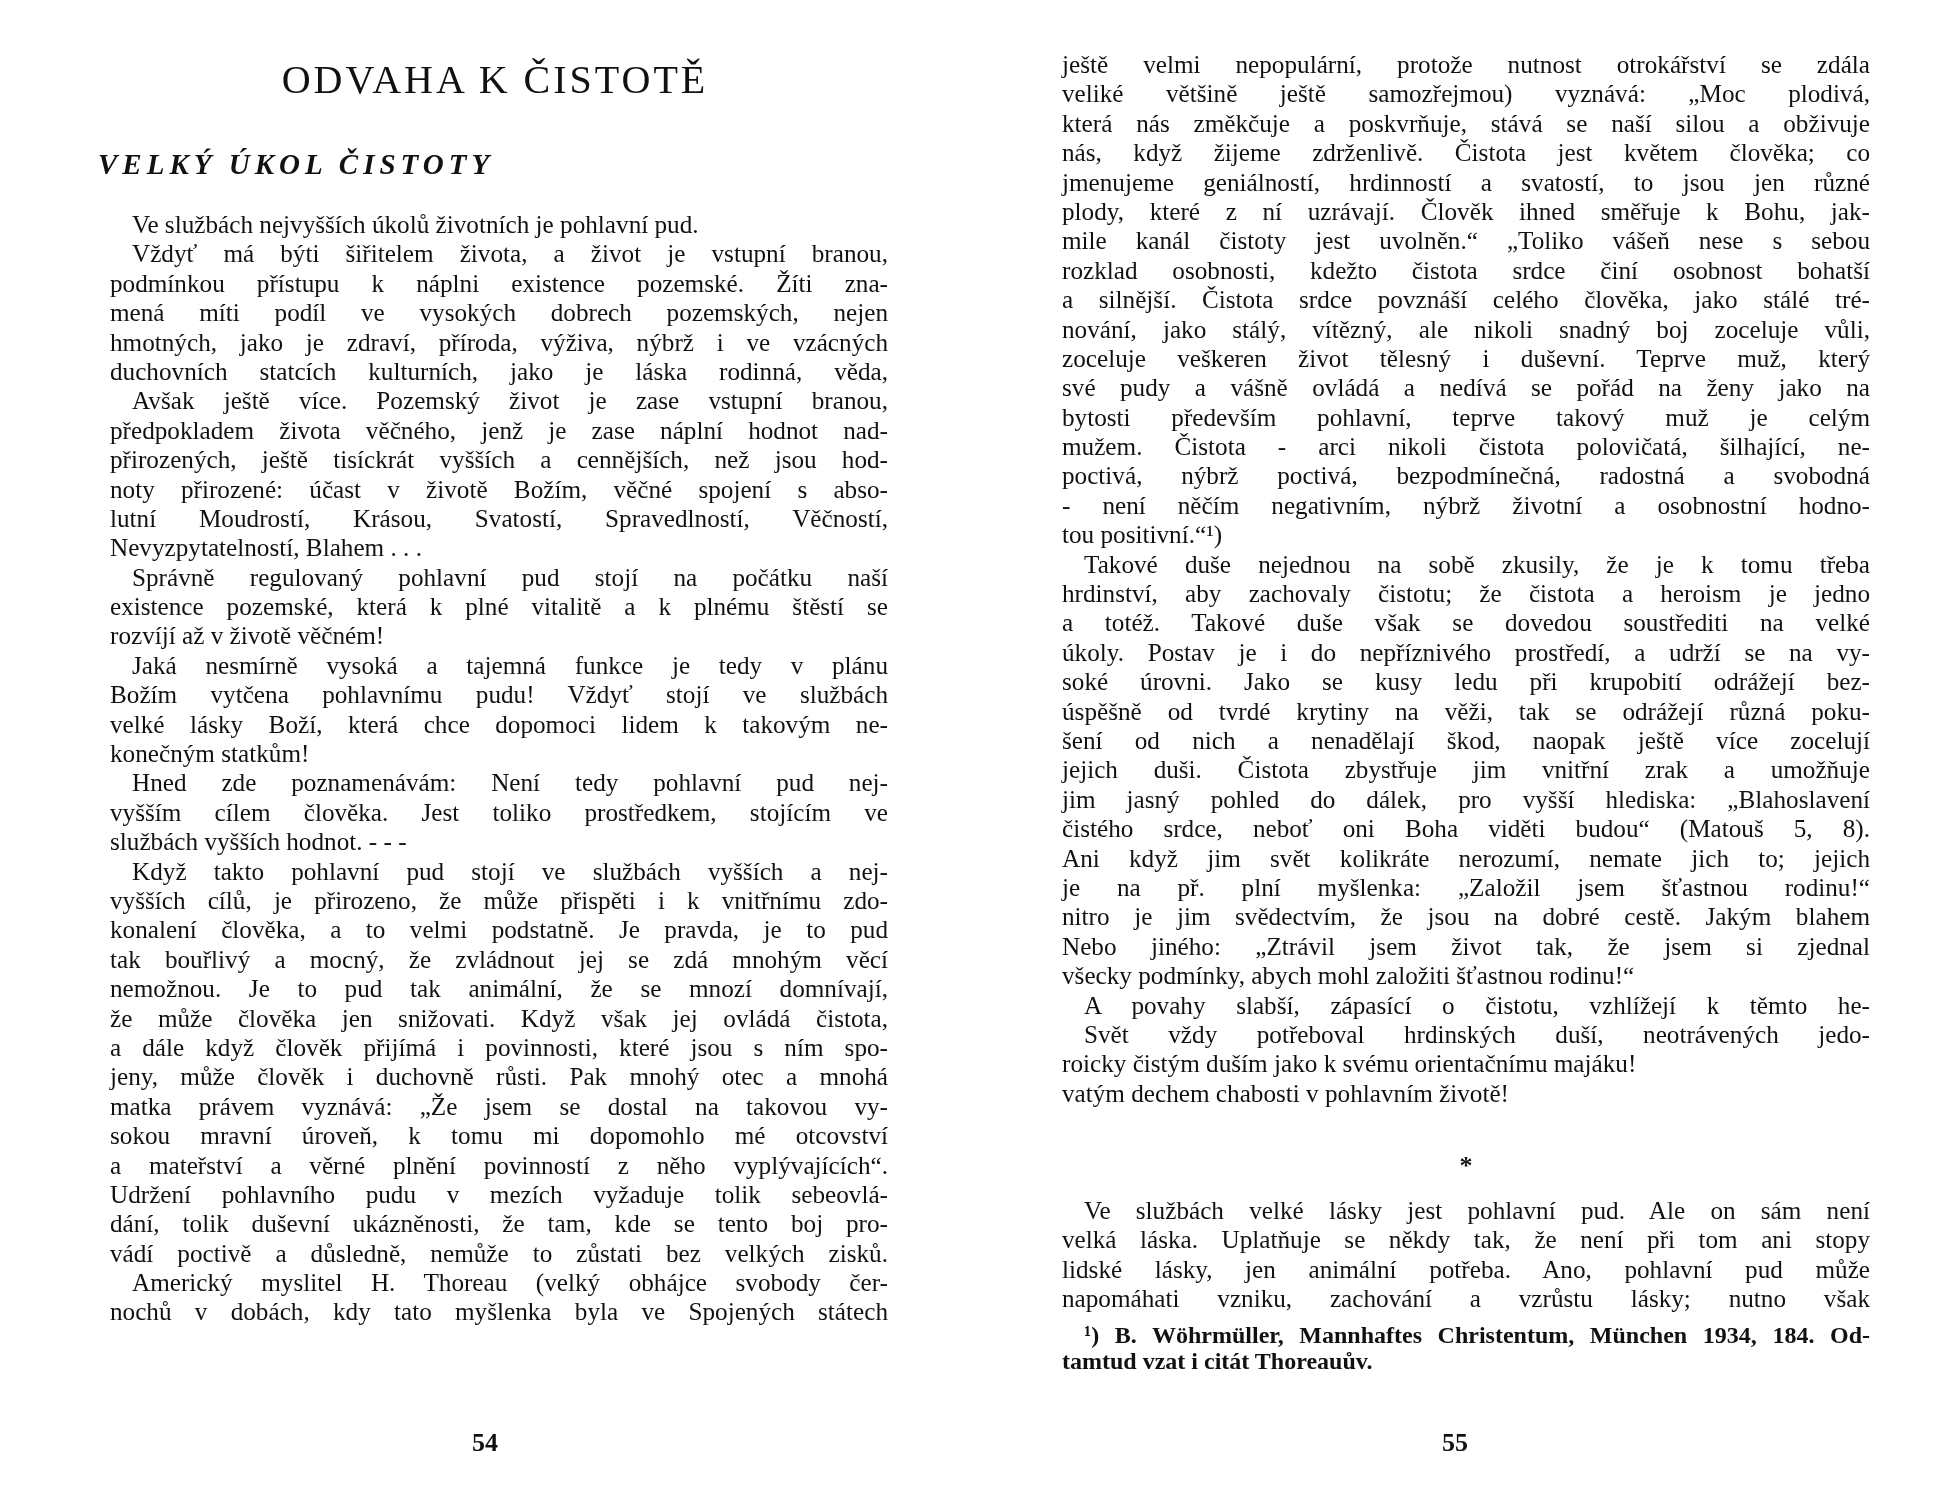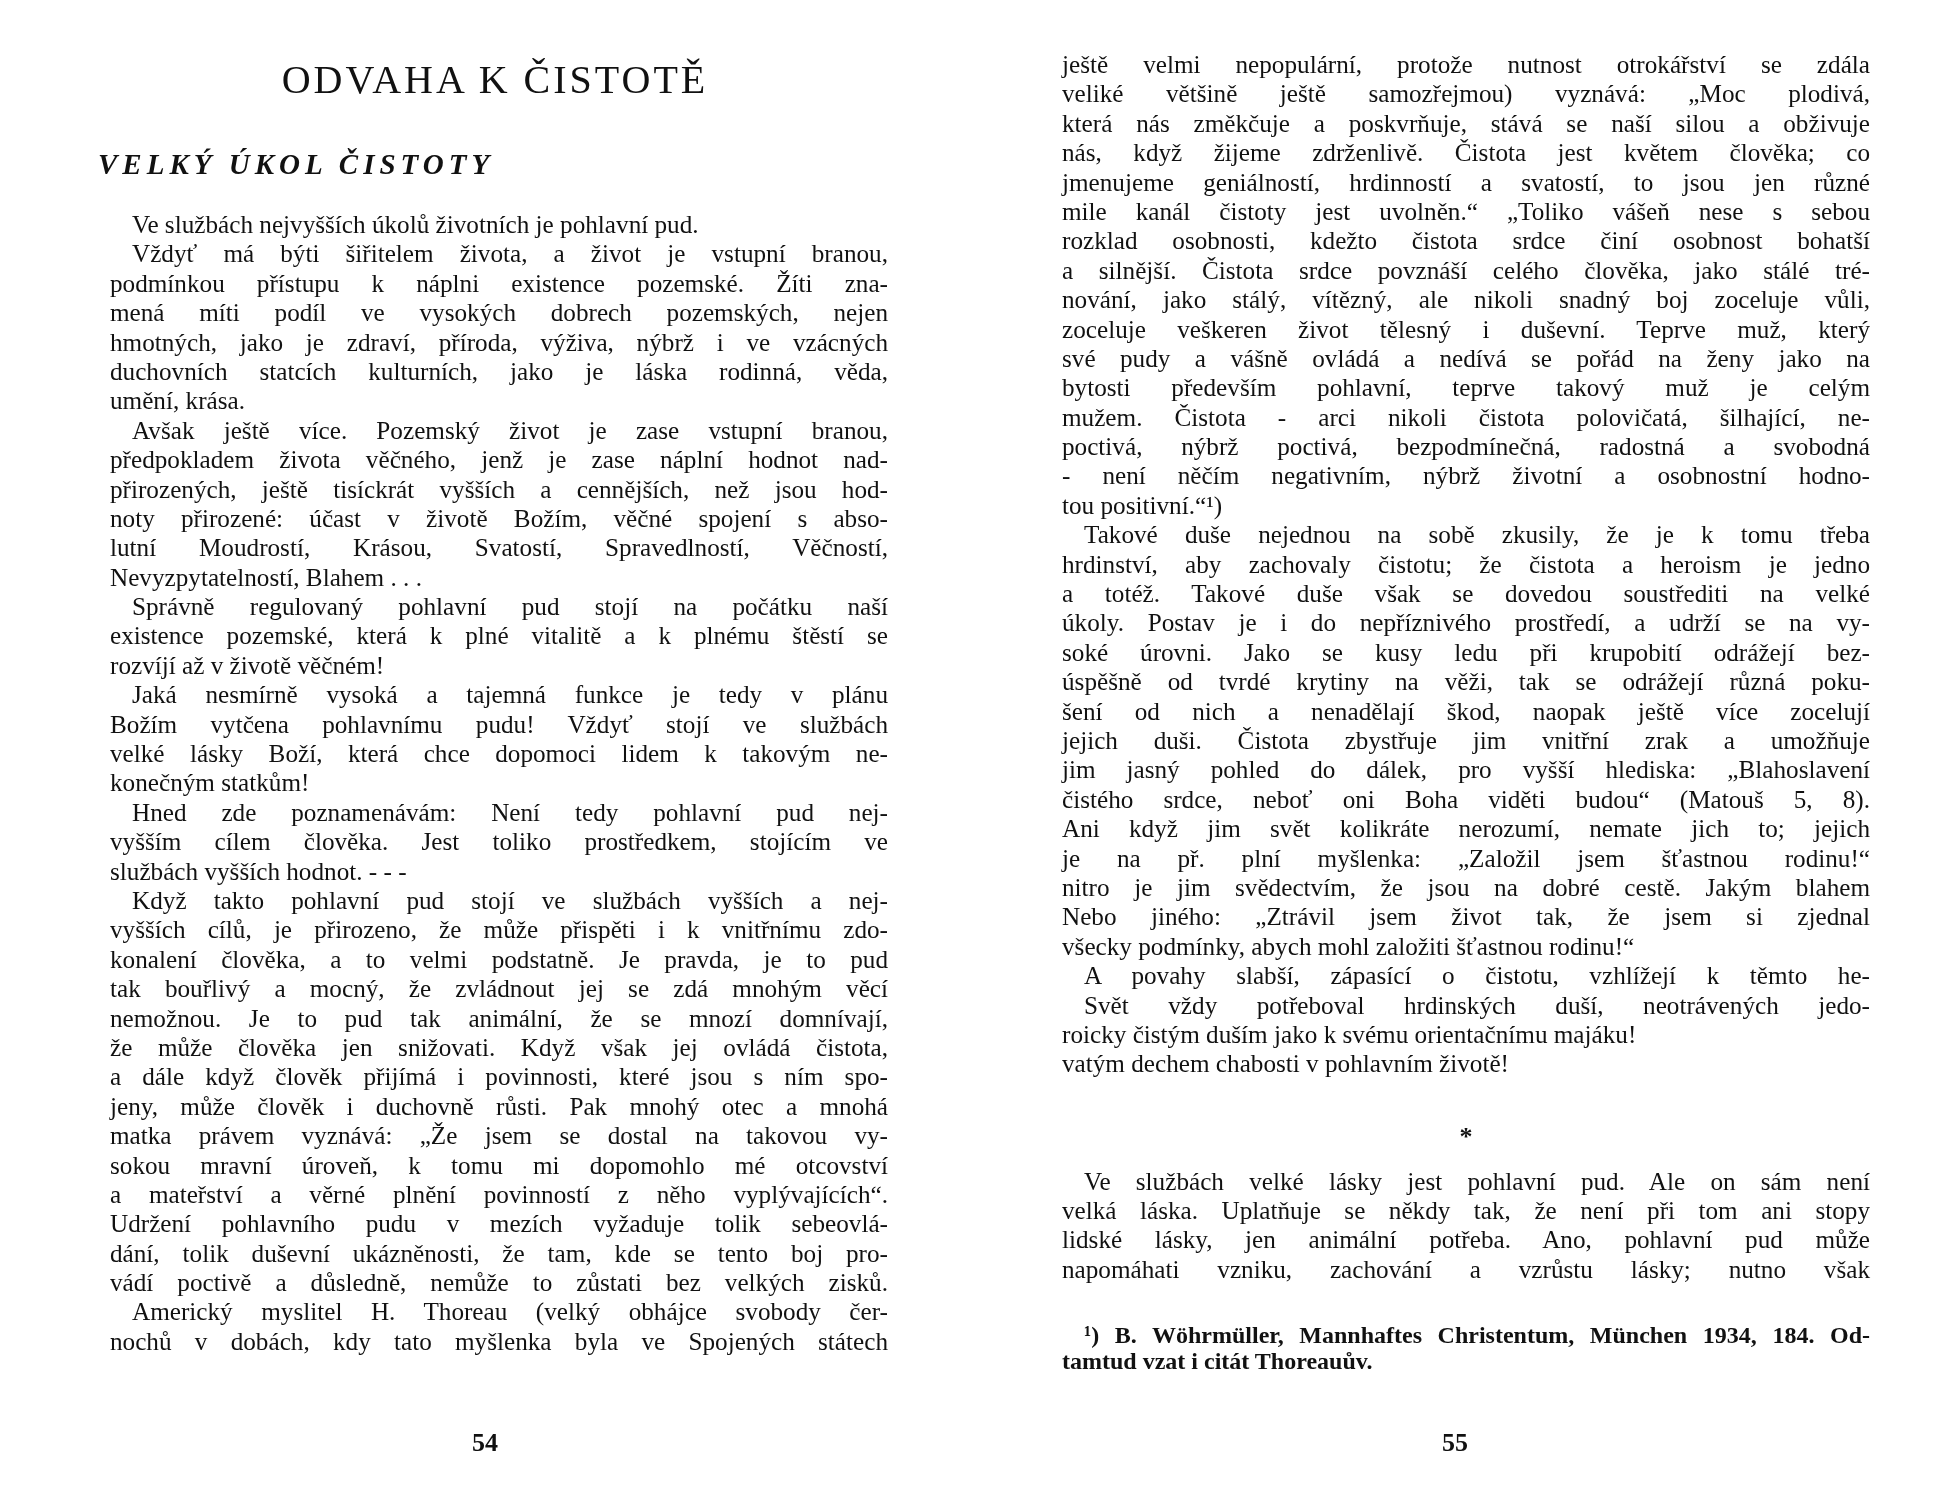--- a/index.html
+++ b/index.html
@@ -33,21 +33,20 @@
 <div class="page left">
   <h1 class="title">ODVAHA K ČISTOTĚ</h1>
   <h2 class="subtitle">VELKÝ ÚKOL ČISTOTY</h2>
   <div class="body" id="left-body">
       <span class="line indent last">Ve službách nejvyšších úkolů životních je pohlavní pud.</span>
       <span class="line indent">Vždyť má býti šiřitelem života, a život je vstupní branou,</span>
       <span class="line">podmínkou přístupu k náplni existence pozemské. Žíti zna-</span>
       <span class="line">mená míti podíl ve vysokých dobrech pozemských, nejen</span>
       <span class="line">hmotných, jako je zdraví, příroda, výživa, nýbrž i ve vzácných</span>
       <span class="line">duchovních statcích kulturních, jako je láska rodinná, věda,</span>
-      <span class="line last">umění, krása.</span>
       <span class="line indent">Avšak ještě více. Pozemský život je zase vstupní branou,</span>
       <span class="line">předpokladem života věčného, jenž je zase náplní hodnot nad-</span>
       <span class="line">přirozených, ještě tisíckrát vyšších a cennějších, než jsou hod-</span>
       <span class="line">noty přirozené: účast v životě Božím, věčné spojení s abso-</span>
       <span class="line">lutní Moudrostí, Krásou, Svatostí, Spravedlností, Věčností,</span>
       <span class="line last">Nevyzpytatelností, Blahem . . .</span>
       <span class="line indent">Správně regulovaný pohlavní pud stojí na počátku naší</span>
       <span class="line">existence pozemské, která k plné vitalitě a k plnému štěstí se</span>
       <span class="line last">rozvíjí až v životě věčném!</span>
       <span class="line indent">Jaká nesmírně vysoká a tajemná funkce je tedy v plánu</span>
@@ -77,20 +76,21 @@
   <div class="pagenum"><span>54</span></div>
 </div>
 
 <div class="page right">
   <div class="body" id="right-body">
       <span class="line">ještě velmi nepopulární, protože nutnost otrokářství se zdála</span>
       <span class="line">veliké většině ještě samozřejmou) vyznává: „Moc plodivá,</span>
       <span class="line">která nás změkčuje a poskvrňuje, stává se naší silou a obživuje</span>
       <span class="line">nás, když žijeme zdrženlivě. Čistota jest květem člověka; co</span>
       <span class="line">jmenujeme geniálností, hrdinností a svatostí, to jsou jen různé</span>
+      <span class="line">plody, které z ní uzrávají. Člověk ihned směřuje k Bohu, jak-</span>
       <span class="line">mile kanál čistoty jest uvolněn.“ „Toliko vášeň nese s sebou</span>
       <span class="line">rozklad osobnosti, kdežto čistota srdce činí osobnost bohatší</span>
       <span class="line">a silnější. Čistota srdce povznáší celého člověka, jako stálé tré-</span>
       <span class="line">nování, jako stálý, vítězný, ale nikoli snadný boj zoceluje vůli,</span>
       <span class="line">zoceluje veškeren život tělesný i duševní. Teprve muž, který</span>
       <span class="line">své pudy a vášně ovládá a nedívá se pořád na ženy jako na</span>
       <span class="line">bytosti především pohlavní, teprve takový muž je celým</span>
       <span class="line">mužem. Čistota - arci nikoli čistota polovičatá, šilhající, ne-</span>
       <span class="line">poctivá, nýbrž poctivá, bezpodmínečná, radostná a svobodná</span>
       <span class="line">- není něčím negativním, nýbrž životní a osobnostní hodno-</span>

